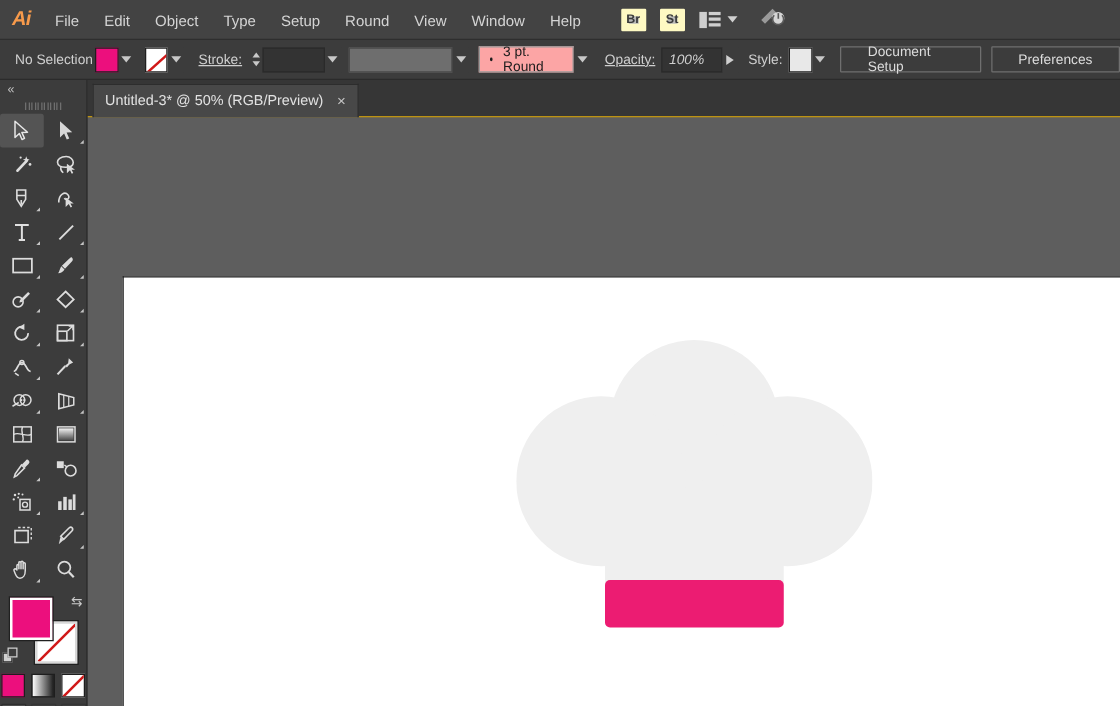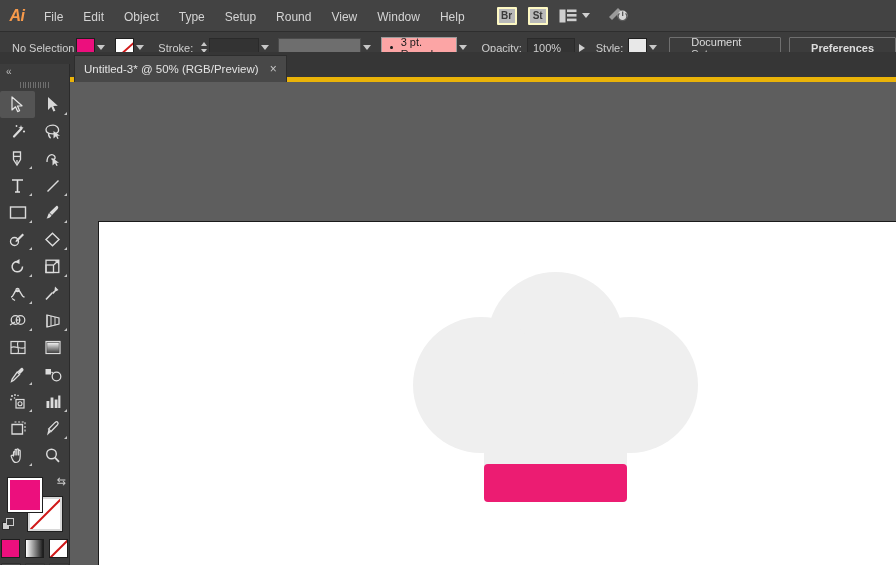--- a/index.html
+++ b/index.html
@@ -25,21 +25,21 @@
     letter-spacing: -0.5px;
   }
   .menu-item {
     padding: 1px 10px; height: 32px; line-height: 32px;
     color: #d4d4d4; font-size: 12px; white-space: nowrap; cursor: default;
   }
   .mb-tools { margin-left: 22px; display: flex; align-items: center; gap: 11px; }
   .sq-btn {
     width: 20px; height: 18px; background: #b9b9b9; color: #3a3a3a;
     font-size: 10px; font-weight: bold; display: flex; align-items: center; justify-content: center;
-    border: 2px solid #fef9c3; border-radius: 1px;
+    border: 6px solid #fef9c3; border-radius: 1px;
   }
   .arrange-ico { display: flex; align-items: center; gap: 5px; }
   .chev-d { width: 0; height: 0; border-left: 4px solid transparent; border-right: 4px solid transparent; border-top: 5px solid #d0d0d0; }
   .ws-ico { margin-left: 6px; }
 
   
   .controlbar {
     position: absolute; left: 0; top: 32px; width: 896px; height: 32px;
     background: #3c3c3c; display: flex; align-items: center;
     border-bottom: 1px solid #2b2b2b;
@@ -72,22 +72,22 @@
   }
   .chev-r { width: 0; height: 0; border-top: 4px solid transparent; border-bottom: 4px solid transparent; border-left: 6px solid #cfcfcf; }
   .btn-outline {
     height: 21px; border: 1px solid #6f6f6f; background: #3c3c3c; color: #dcdcdc;
     display: flex; align-items: center; padding: 0 21px; font-size: 11px; border-radius: 1px;
   }
   .dot { width: 3px; height: 3px; border-radius: 50%; background: #1c1c1c; }
 
   
   .tabstrip {
-    position: absolute; left: 0; top: 52px; width: 896px; height: 30px;
-    background: #363636; border-bottom: 5px solid #eab308;
+    position: absolute; left: 0; top: 64px; width: 896px; height: 30px;
+    background: #363636; border-bottom: 1px solid #eab308;
   }
   .doctab {
     position: absolute; left: 74px; top: 3px; height: 27px;
     background: #484848; border: 1px solid #2d2d2d; border-bottom: none;
     display: flex; align-items: center; padding: 0 9px; gap: 11px;
   }
   .doctab-title { color: #e2e2e2; font-size: 11.5px; white-space: nowrap; }
   .tab-close { color: #c6c6c6; font-size: 12px; line-height: 1; }
 
   
@@ -232,33 +232,33 @@
 
     <div class="field-light" style="width:88px; margin-left:8px; gap:8px;">
       <span class="dot"></span>
       <span>3 pt. Round</span>
     </div>
     <div class="dd-arrow">
         <i></i>
       </div>
 
     <div class="cb-label" style="margin-left:12px; text-decoration:underline;">Opacity:</div>
-    <div class="field-dark" style="width:56px; margin-left:5px;">100%</div>
+    <div class="field-dark" style="width:56px; margin-left:5px;font-style:italic;">100%</div>
     <div class="dd-arrow">
         <span class="chev-r"></span>
       </div>
 
     <div class="cb-label" style="margin-left:8px;">Style:</div>
     <div class="swatch-box" style="background:#e8e8e8; margin-left:5px;"></div>
     <div class="dd-arrow">
         <i></i>
       </div>
 
     <div class="btn-outline" style="margin-left:10px;">Document Setup</div>
-    <div class="btn-outline" style="margin-left:8px;font-weight:bold;">Preferences</div>
+    <div class="btn-outline" style="margin-left:8px;">Preferences</div>
   </div>
 
   <div class="tabstrip">
     <div class="doctab">
       <span class="doctab-title">Untitled-3* @ 50% (RGB/Preview)</span>
       <span class="tab-close">×</span>
     </div>
   </div>
 
   <div class="toolbar">

